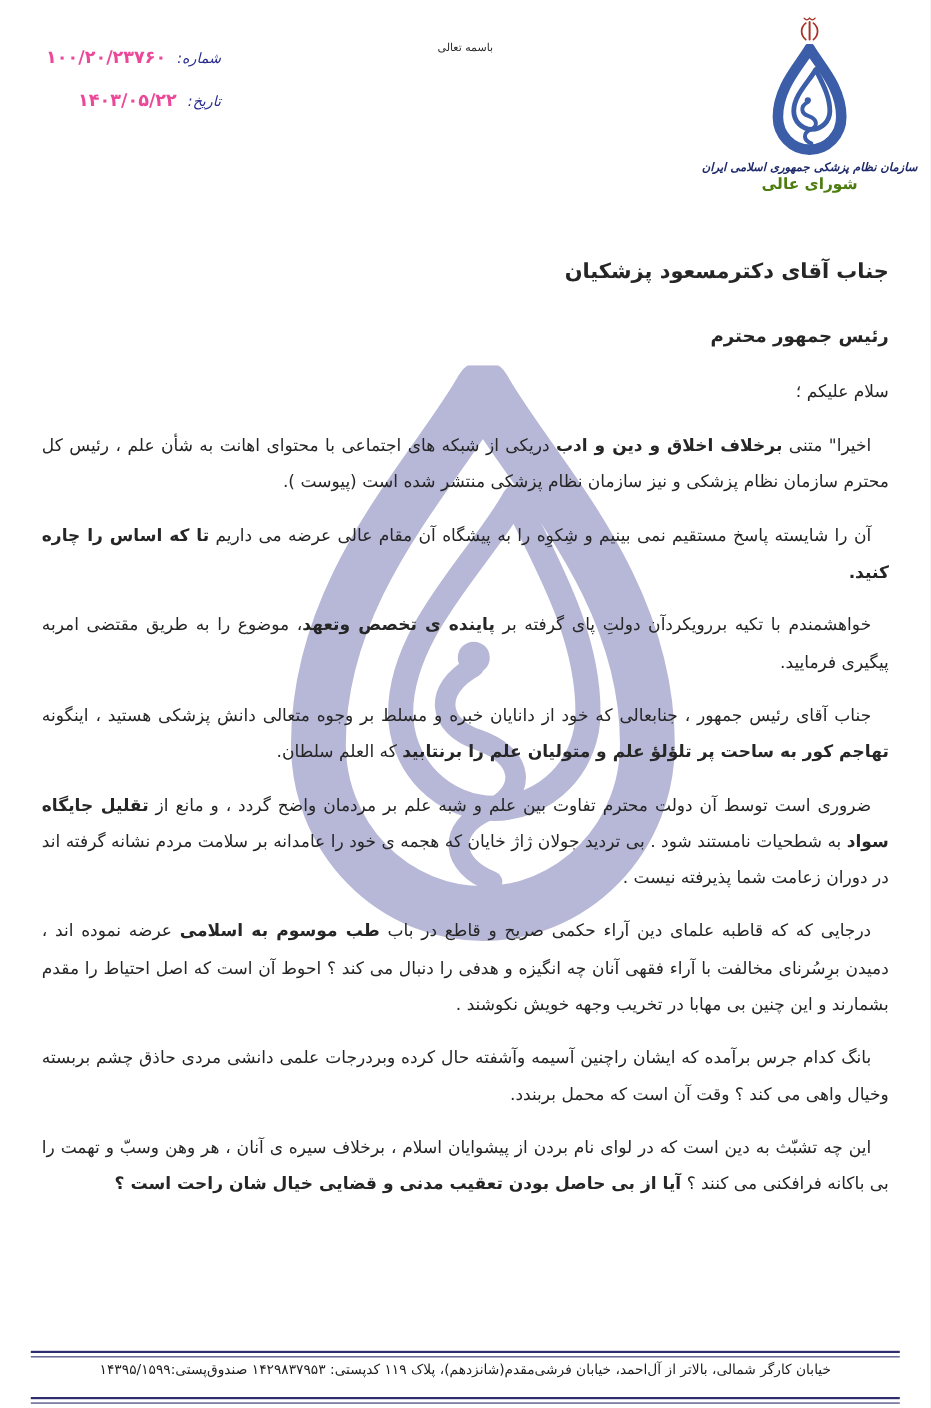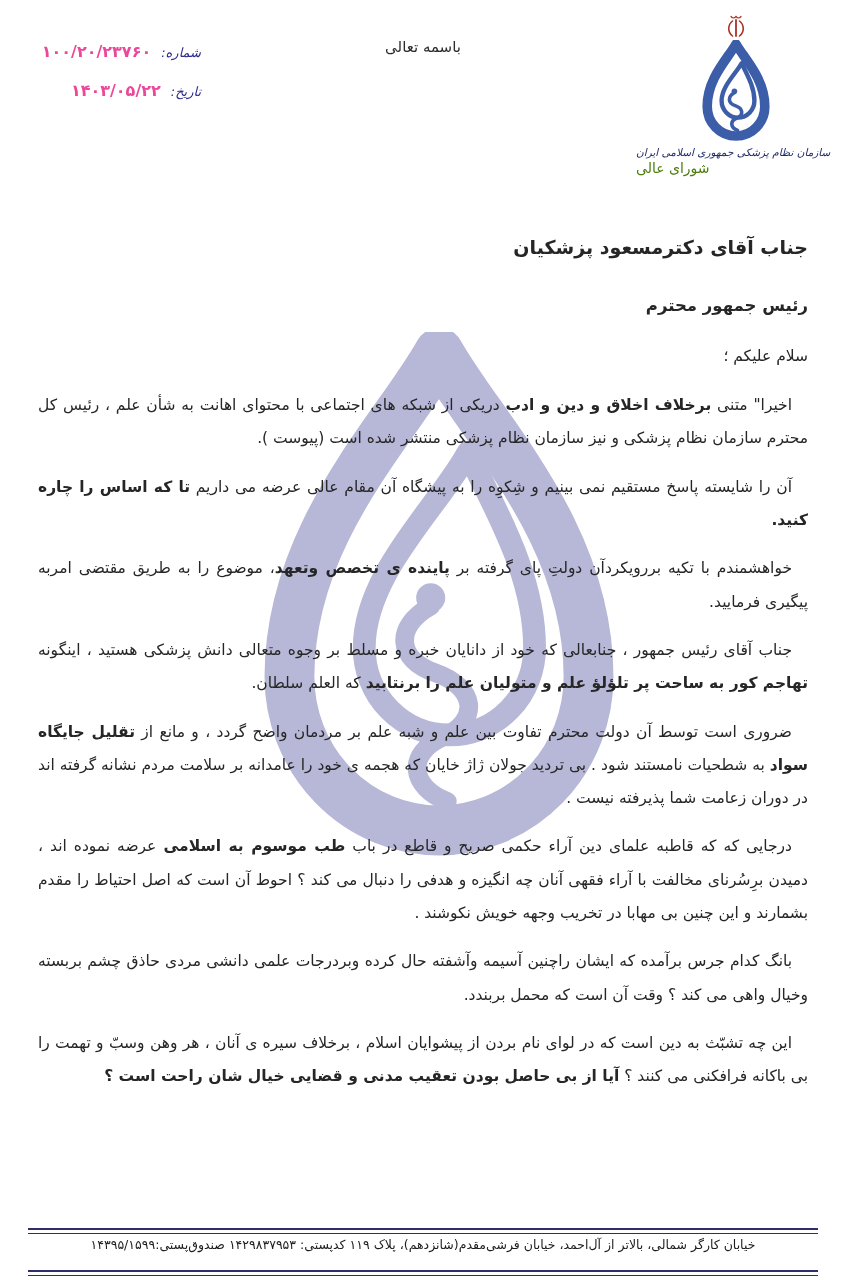--- a/index.html
+++ b/index.html
@@ -10,32 +10,32 @@
     direction:rtl;
   }
   
   .watermark {
     position:absolute; top:332px; left:230px; width:418px; height:540px;
     z-index:0; pointer-events:none;
   }
   
   .logo-block {
     position:absolute; top:12px; right:10px; width:200px;
-    text-align:left; z-index:2; color:#233a80;
+    text-align:center; z-index:2; color:#233a80;font-weight:bold;
   }
   .emblem-svg { display:block; margin:0 auto; width:30px; height:30px; }
   .drop-svg-small { display:block; margin:-2px auto 0; width:86px; height:104px; }
   .org-name {
     font-size:10.5px; white-space:nowrap; font-style:italic;
     color:#1f2a6b; margin-top:2px; letter-spacing:-0.3px;
   }
   .council { font-size:14px; color:#4d7c0f; margin-top:2px; font-style:normal; }
   .besmele {
     position:absolute; top:38px; left:0; right:0; text-align:center;
-    font-size:15px; color:#2b2b2b; z-index:2;
+    font-size:10px; color:#2b2b2b; z-index:2;
   }
   .ref-block { position:absolute; top:42px; left:16px; width:185px; z-index:2; }
   .ref-row { display:flex; flex-direction:row; align-items:baseline; justify-content:flex-start; gap:10px; margin-bottom:20px; }
   .ref-label { font-size:13px; color:#2a2d8f; font-style:italic; }
   .ref-value { font-size:16px; color:#ec4899; font-weight:bold; letter-spacing:1px; }
   
   .letter-body {
     position:absolute; top:236px; right:38px; left:38px; z-index:1;
     color:#262626;
   }

